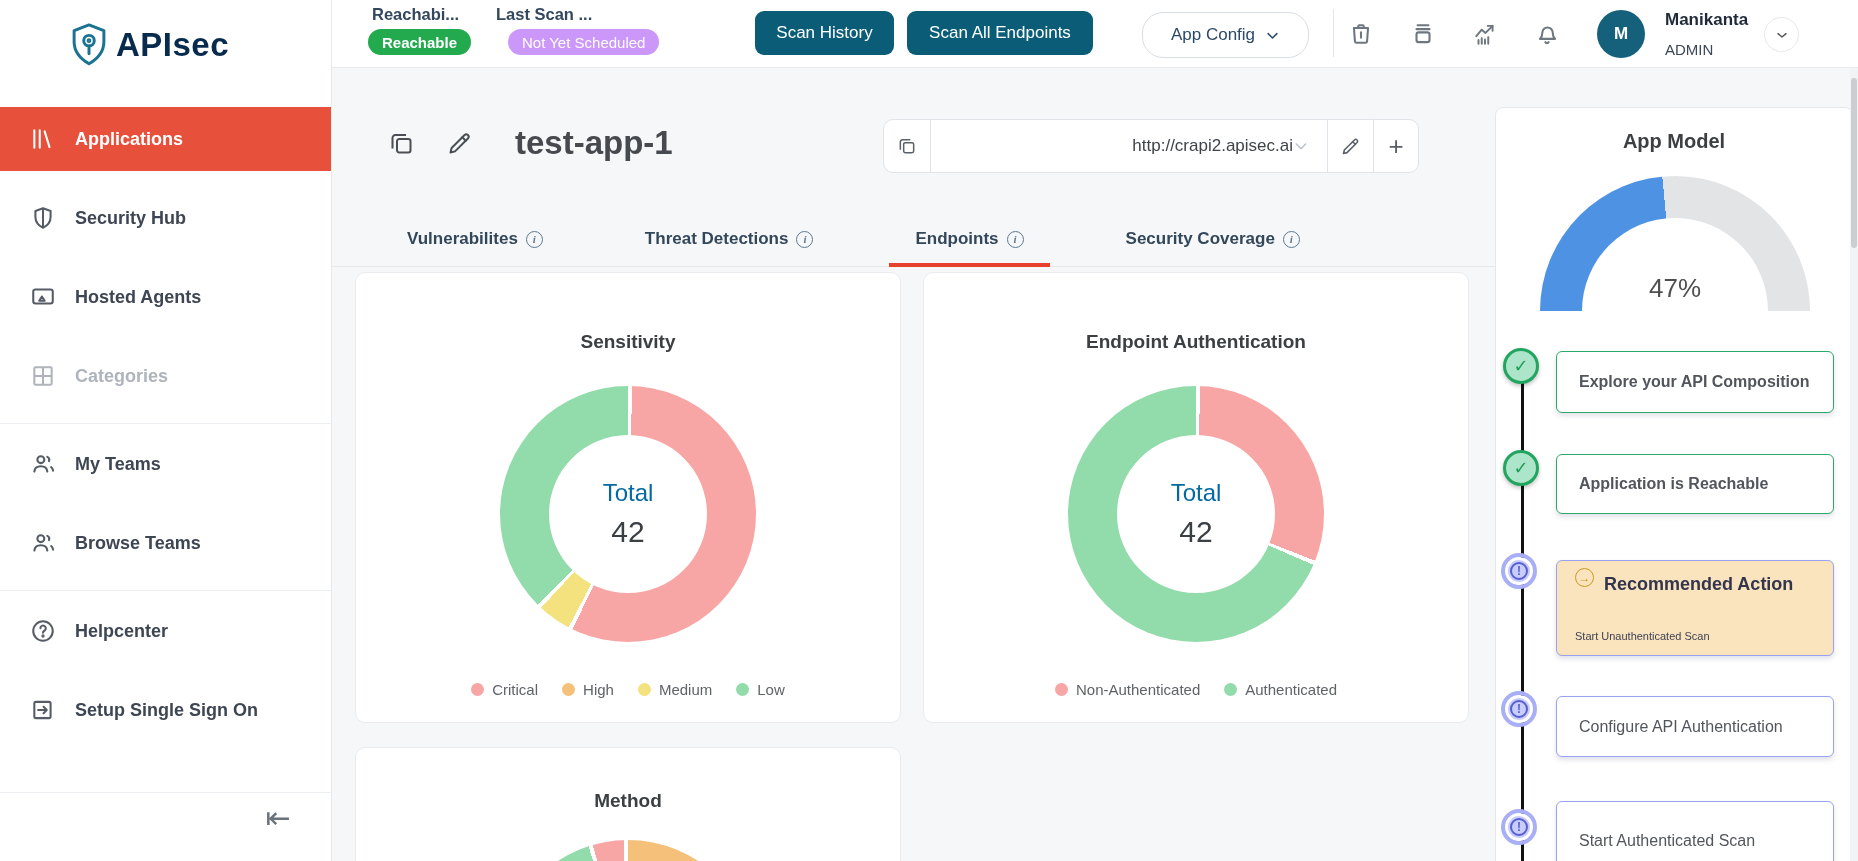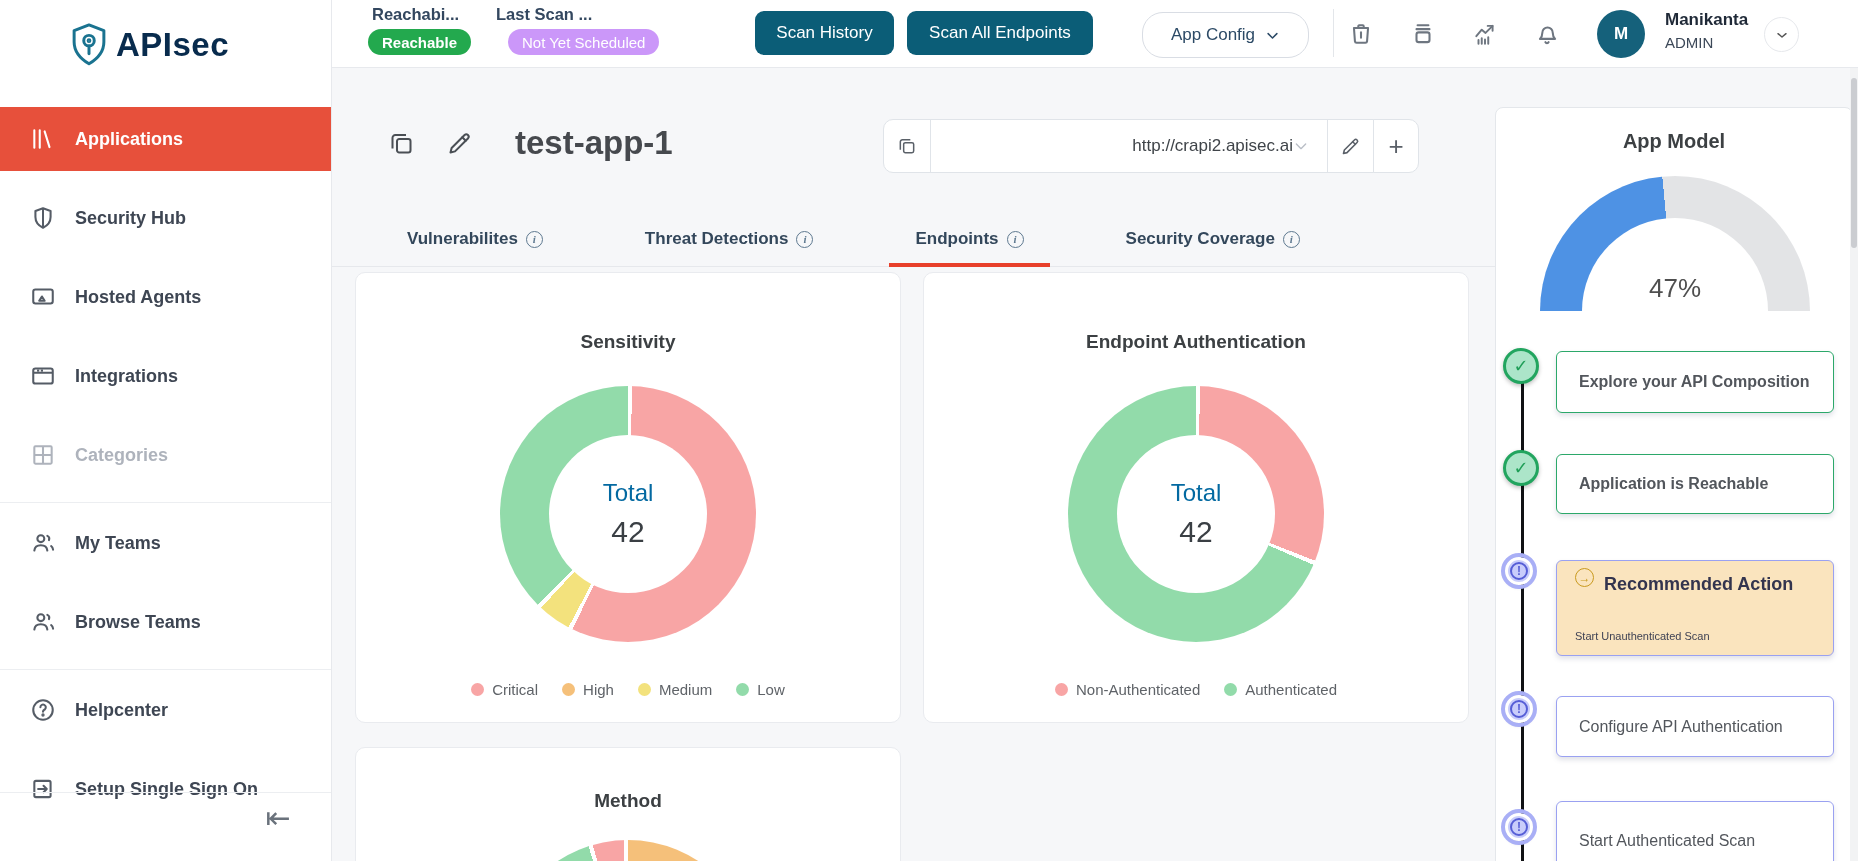--- a/index.html
+++ b/index.html
@@ -42,21 +42,21 @@
     border:1px solid #D9DDE4; border-radius:21px; color:#2C4A66; font-size:17px; font-family:inherit;
     display:flex; align-items:center; justify-content:center; gap:10px; cursor:pointer; }
   .vdiv { position:absolute; left:1001px; top:9px; width:1px; height:48px; background:#E3E6EA; }
   .hicons { position:absolute; left:1016px; top:21px; display:flex; gap:36px; }
   .hicon { width:26px; height:26px; color:#6E7680; cursor:pointer; }
   .avatar { position:absolute; left:1265px; top:10px; width:48px; height:48px; border-radius:50%;
     background:#15617B; color:#fff; font-size:17px; font-weight:bold;
     display:flex; align-items:center; justify-content:center; cursor:pointer; }
   .uname { position:absolute; left:1333px; top:10px; }
   .uname .n { font-size:17px; font-weight:bold; color:#1F2937; }
-  .uname .r { font-size:15px; color:#3C4858; margin-top:4px; }
+  .uname .r { font-size:15px; color:#3C4858; margin-top:11px; }
   .chev-btn { position:absolute; left:1432px; top:17px; width:35px; height:35px; border-radius:50%;
     border:1px solid #E6E8EC; background:#fff; color:#555; display:flex; align-items:center;
     justify-content:center; cursor:pointer; }
 
   
   .main { position:absolute; left:332px; top:68px; width:1526px; height:793px; background:#F6F7F9; }
   .title-row { position:absolute; left:56px; top:47px; height:56px; display:flex; align-items:center; }
   .t-ico { width:27px; height:27px; color:#4A4F55; cursor:pointer; }
   .t-ico + .t-ico { margin-left:31px; }
   .app-title { margin-left:42px; font-size:33px; font-weight:bold; color:#46494E; }
@@ -174,29 +174,20 @@
     </div>
     <div class="nav-item">
       <span class="nico">
         <svg viewBox="0 0 24 24" fill="none" stroke="currentColor" stroke-width="1.9" stroke-linejoin="round">
             <rect x="3" y="5" width="18" height="13" rx="2"></rect>
             <path d="M8.5 15.5l2.5-4 2.5 4z"></path>
           </svg>
       </span>
       <span>Hosted Agents</span>
     </div>
-    <div class="nav-item">
-      <span class="nico">
-        <svg viewBox="0 0 24 24" fill="none" stroke="currentColor" stroke-width="1.9" stroke-linejoin="round">
-            <rect x="3" y="5" width="18" height="14" rx="2"></rect>
-            <path d="M3 9h18M6.5 7h2M10 7h2"></path>
-          </svg>
-      </span>
-      <span>Integrations</span>
-    </div>
     <div class="nav-item disabled">
       <span class="nico">
         <svg viewBox="0 0 24 24" fill="none" stroke="currentColor" stroke-width="1.9" stroke-linejoin="round">
             <rect x="4" y="4" width="16" height="16" rx="1"></rect>
             <path d="M12 4v16M4 12h16"></path>
           </svg>
       </span>
       <span>Categories</span>
     </div>
     <div class="sep"></div>

